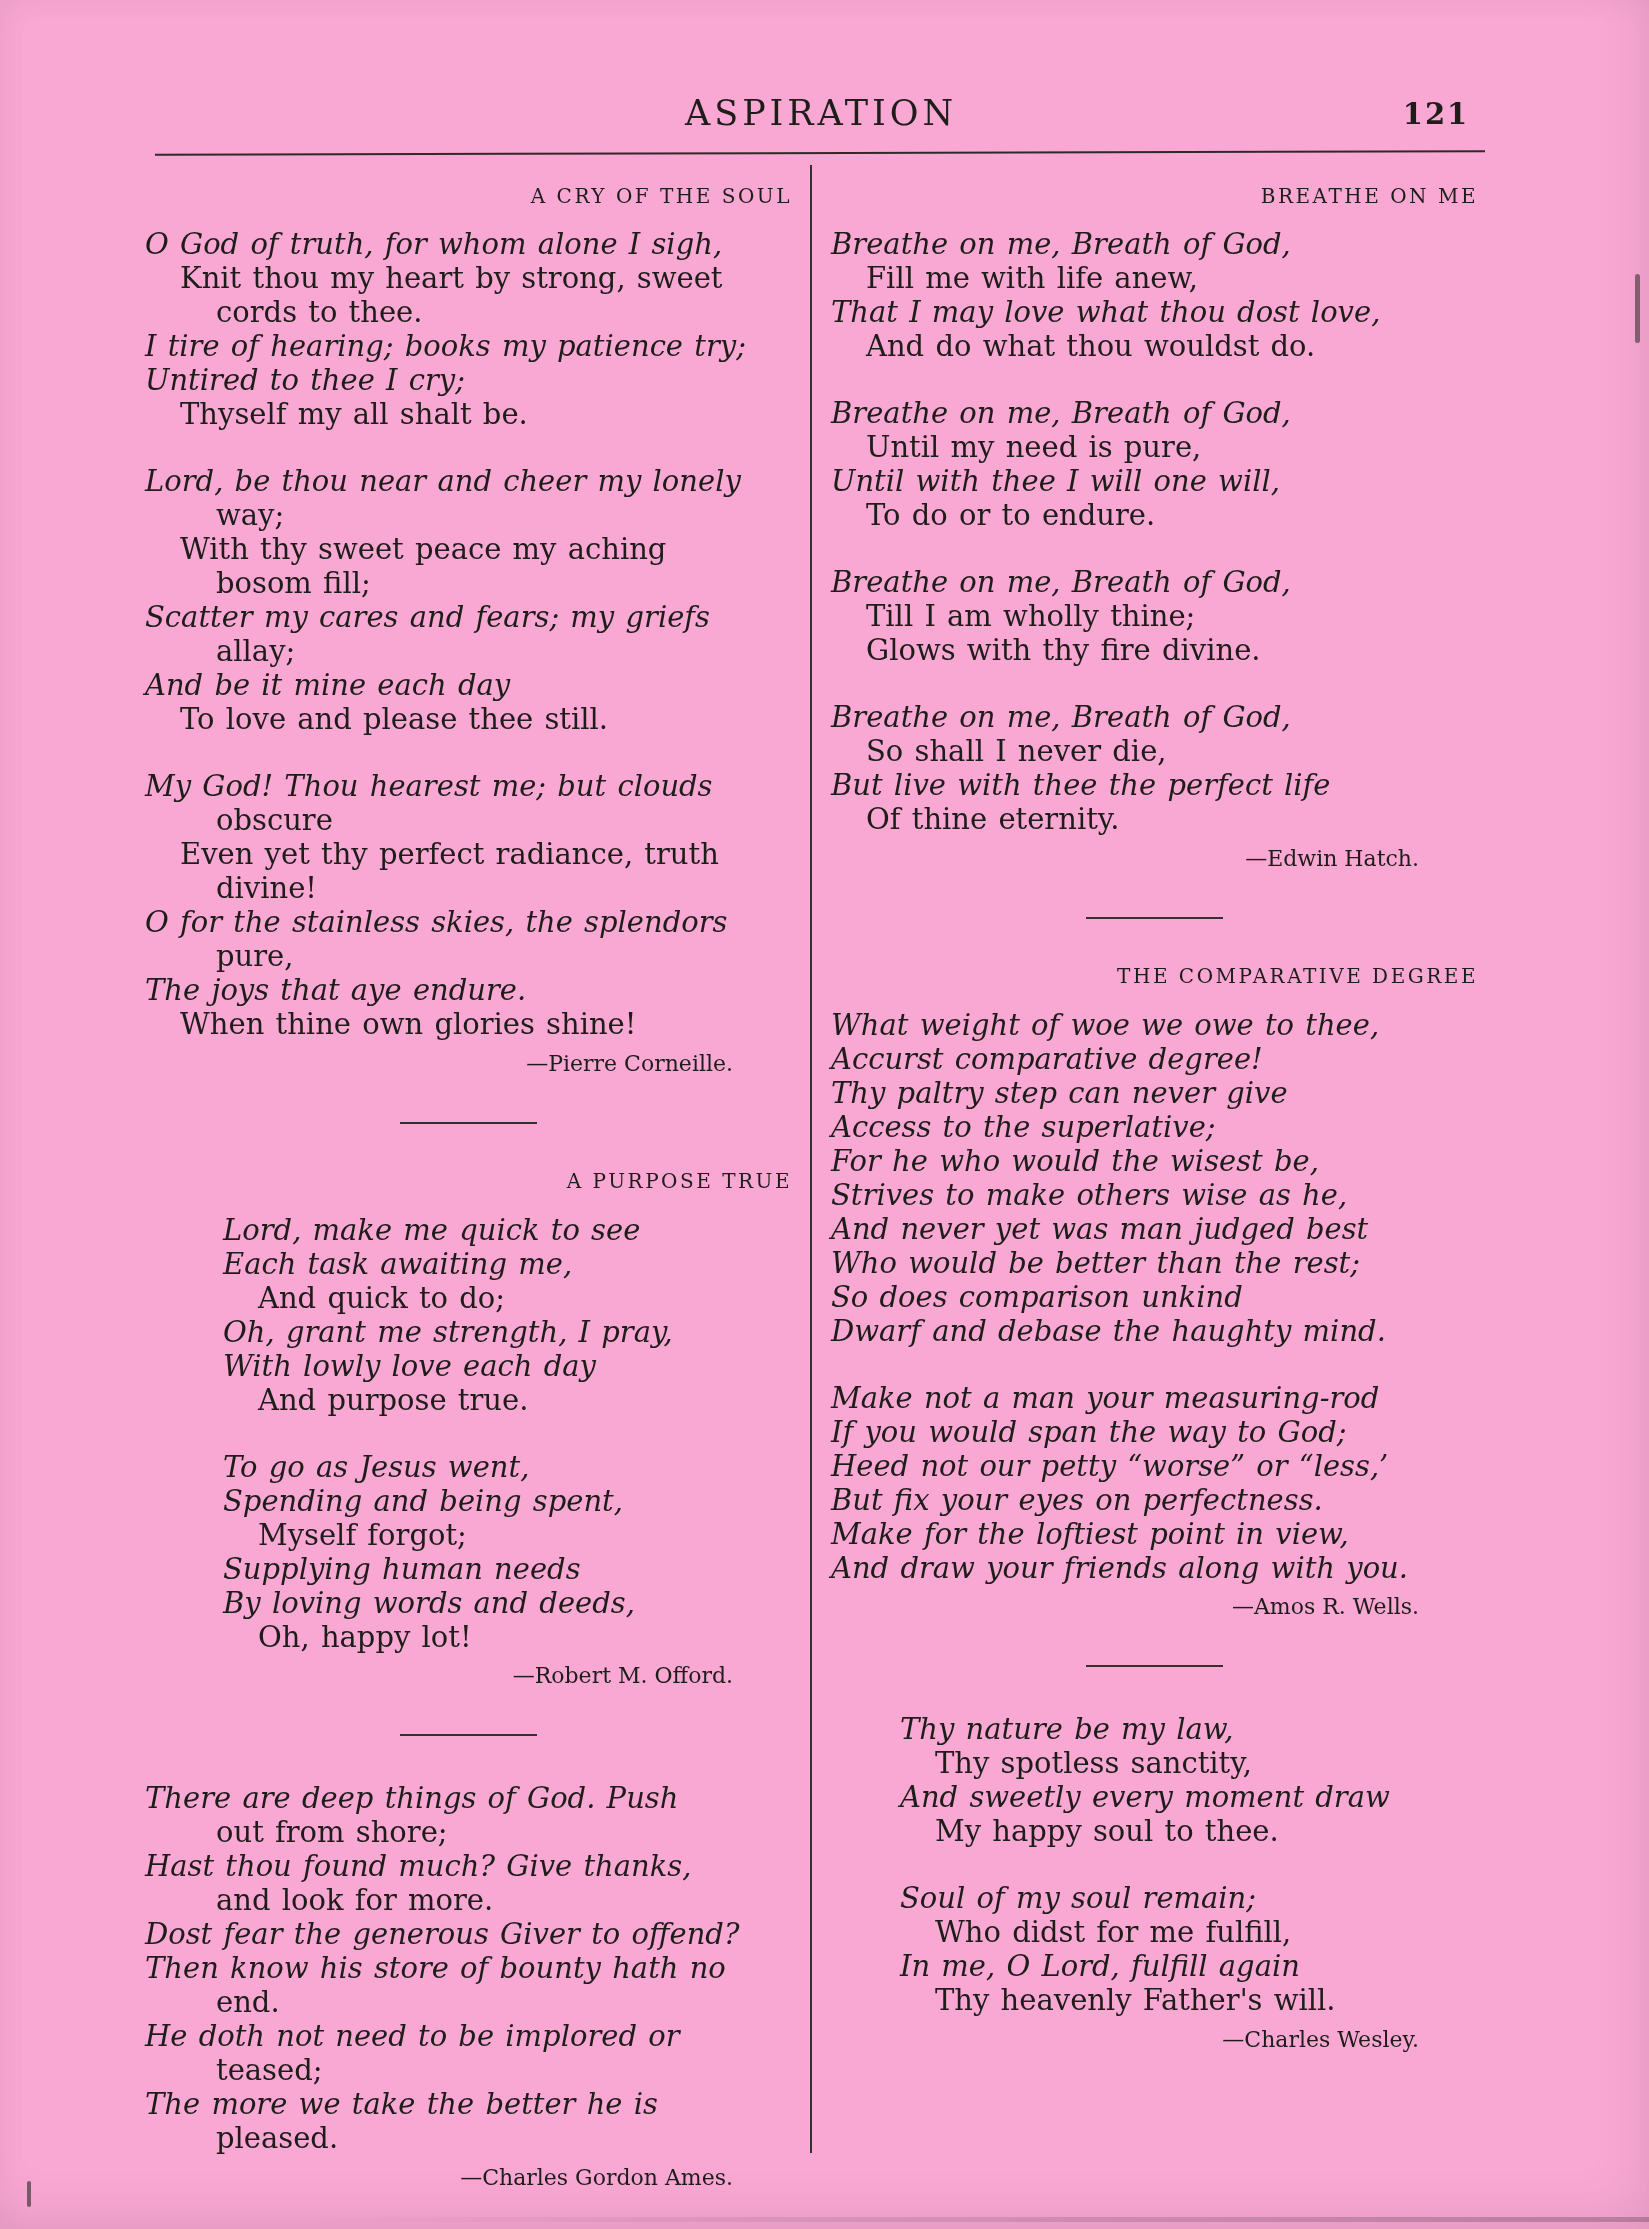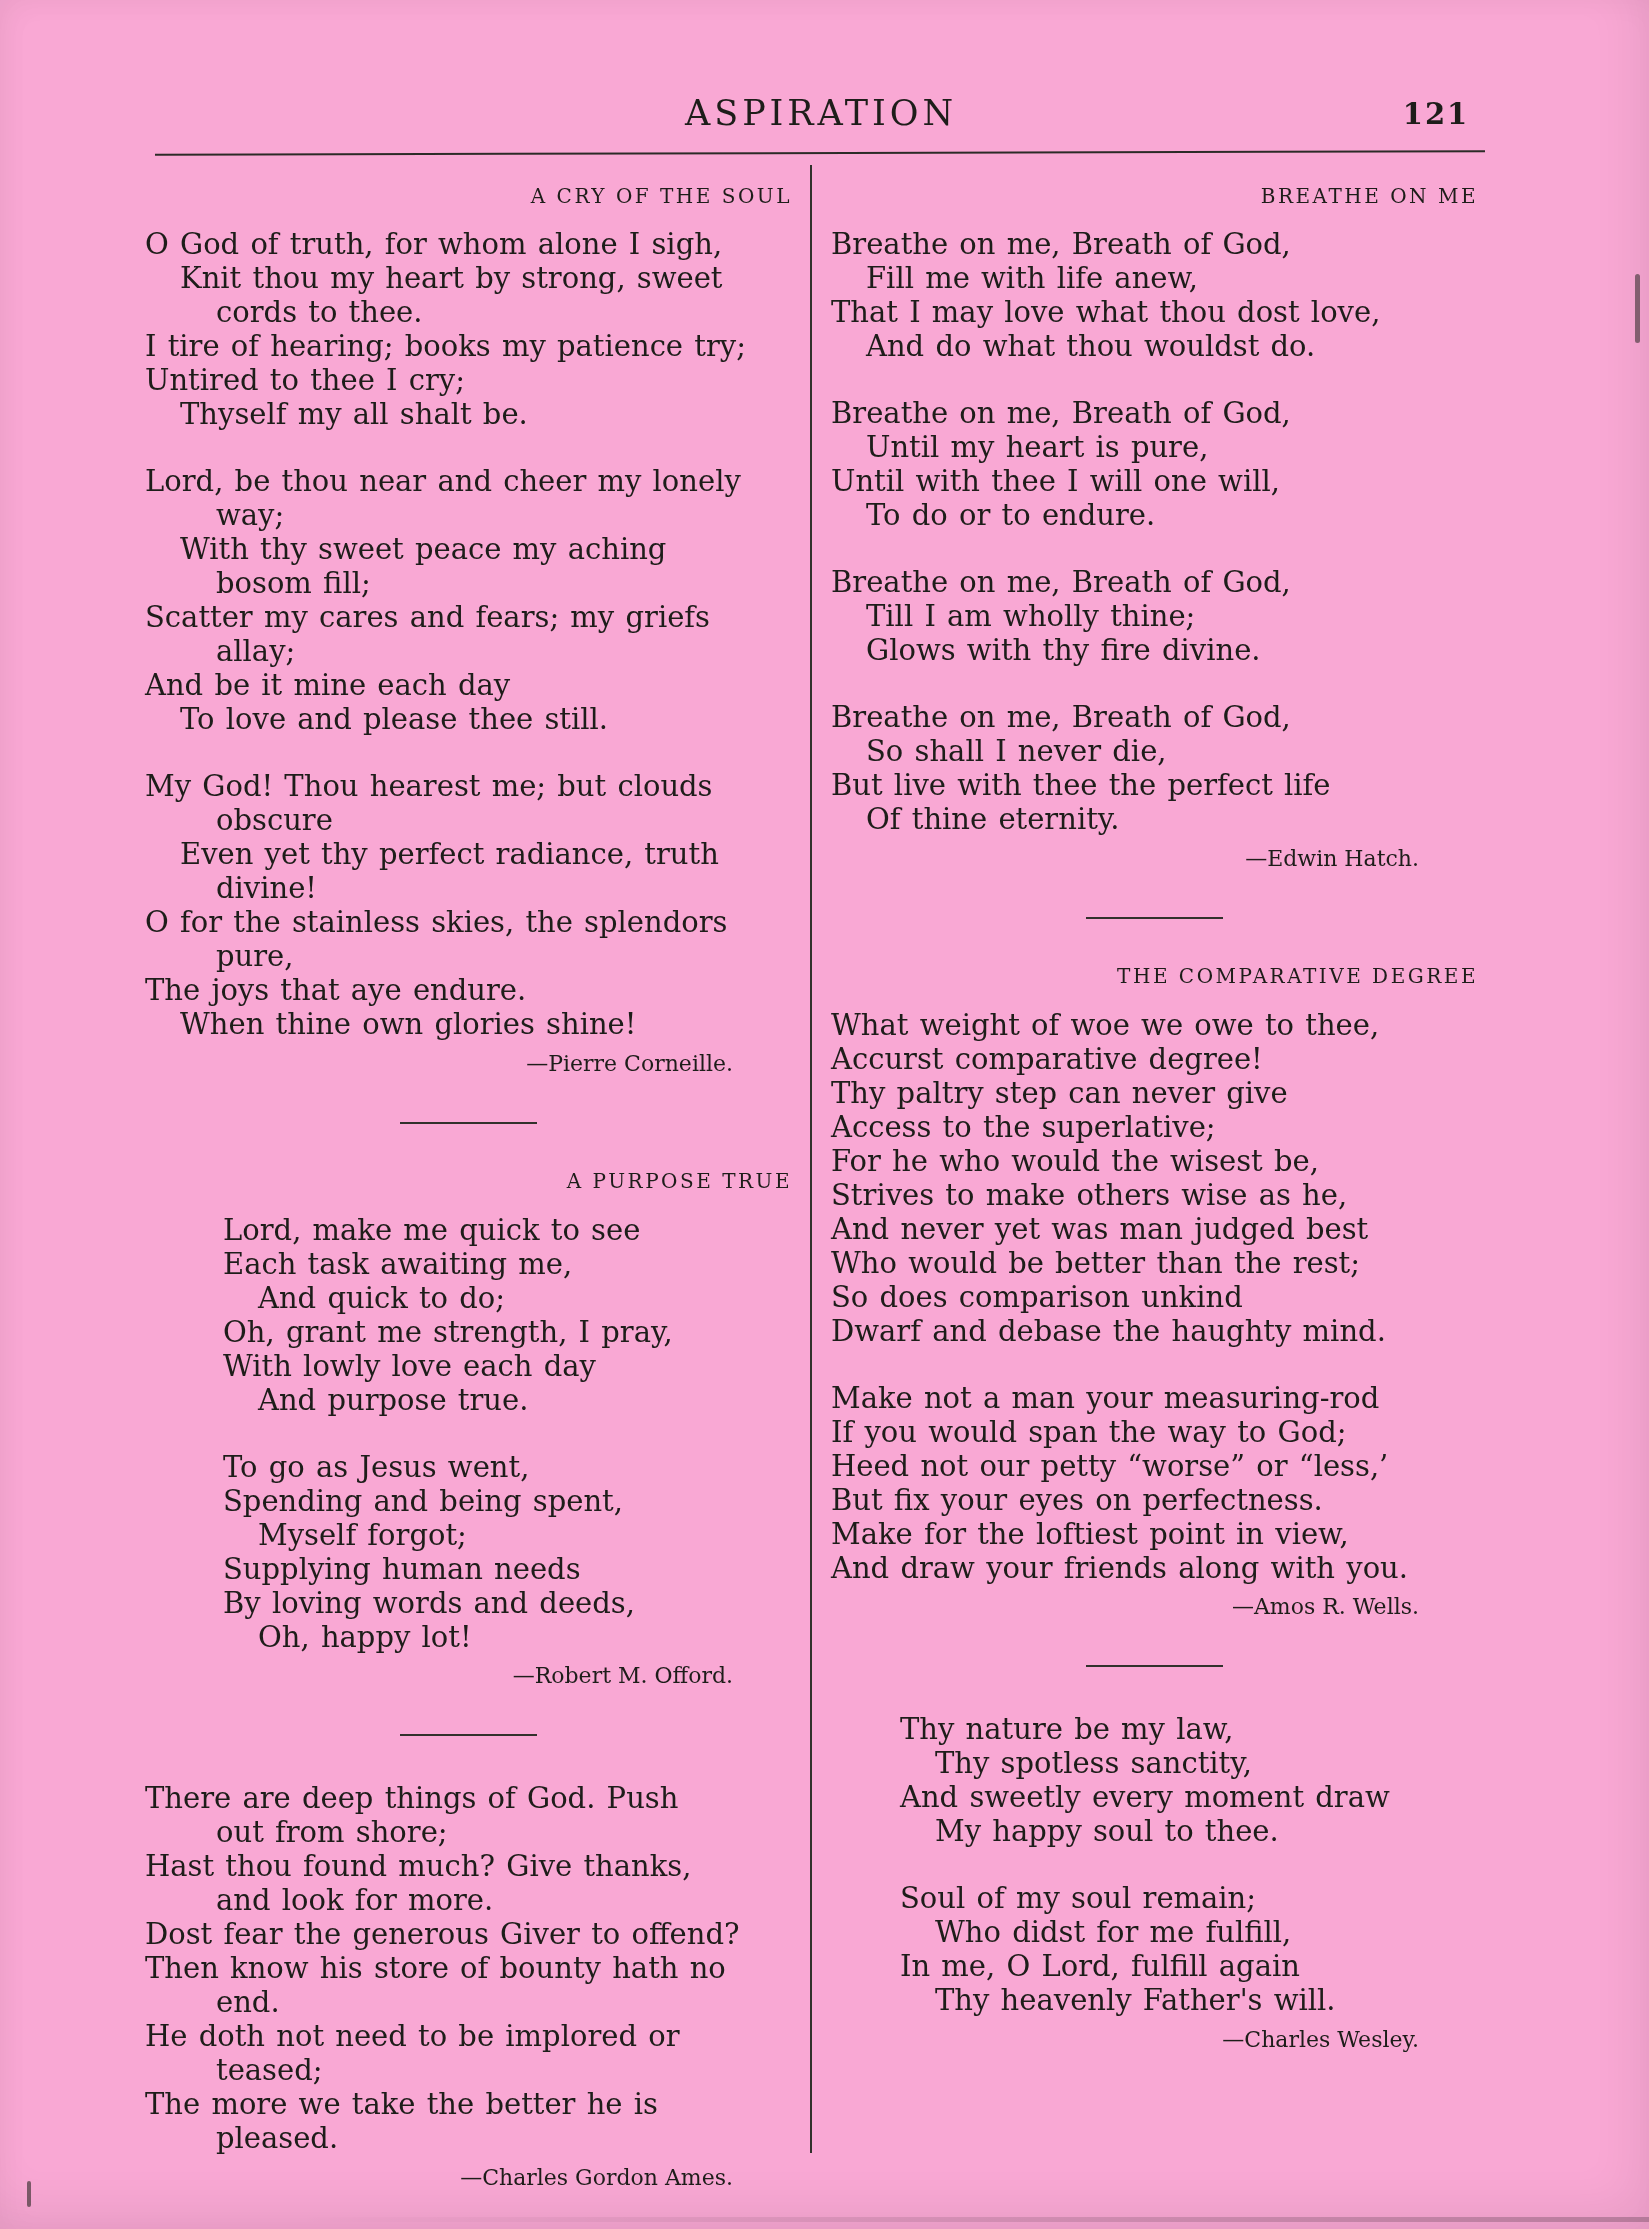--- a/index.html
+++ b/index.html
@@ -47,21 +47,21 @@
     font-size: 20px; letter-spacing: 2.5px;
     margin: 9.8px 0 19.6px 0;
     white-space: nowrap;
   }
   .stanza { margin-bottom: 33px; }
   .line {
     font-size: 29px; line-height: 34px;
     word-spacing: 2px;
     white-space: nowrap;
   }
-  .indent-0 { padding-left: 0; }
+  .indent-0 { padding-left: 0; font-style: italic; }
   .indent-1 { padding-left: 35px; }
   .indent-2 { padding-left: 71px; }
   .attribution {
     font-size: 22px; line-height: 34px;
     text-align: right; padding-right: 59px;
     margin-top: -27.4px; margin-bottom: 9.8px;
   }
   .poem-divider {
     width: 137px;
     border-top: 2px solid #32312c;
@@ -171,21 +171,21 @@
       <div class="poem">
         <div class="poem-title">BREATHE ON ME</div>
         <div class="stanza">
           <div class="line indent-0">Breathe on me, Breath of God,</div>
           <div class="line indent-1">Fill me with life anew,</div>
           <div class="line indent-0">That I may love what thou dost love,</div>
           <div class="line indent-1">And do what thou wouldst do.</div>
         </div>
         <div class="stanza">
           <div class="line indent-0">Breathe on me, Breath of God,</div>
-          <div class="line indent-1">Until my heart is pure,</div>
+          <div class="line indent-1">Until my need is pure,</div>
           <div class="line indent-0">Until with thee I will one will,</div>
           <div class="line indent-1">To do or to endure.</div>
         </div>
         <div class="stanza">
           <div class="line indent-0">Breathe on me, Breath of God,</div>
           <div class="line indent-1">Till I am wholly thine;</div>
           <div class="line indent-1">Glows with thy fire divine.</div>
         </div>
         <div class="stanza">
           <div class="line indent-0">Breathe on me, Breath of God,</div>

